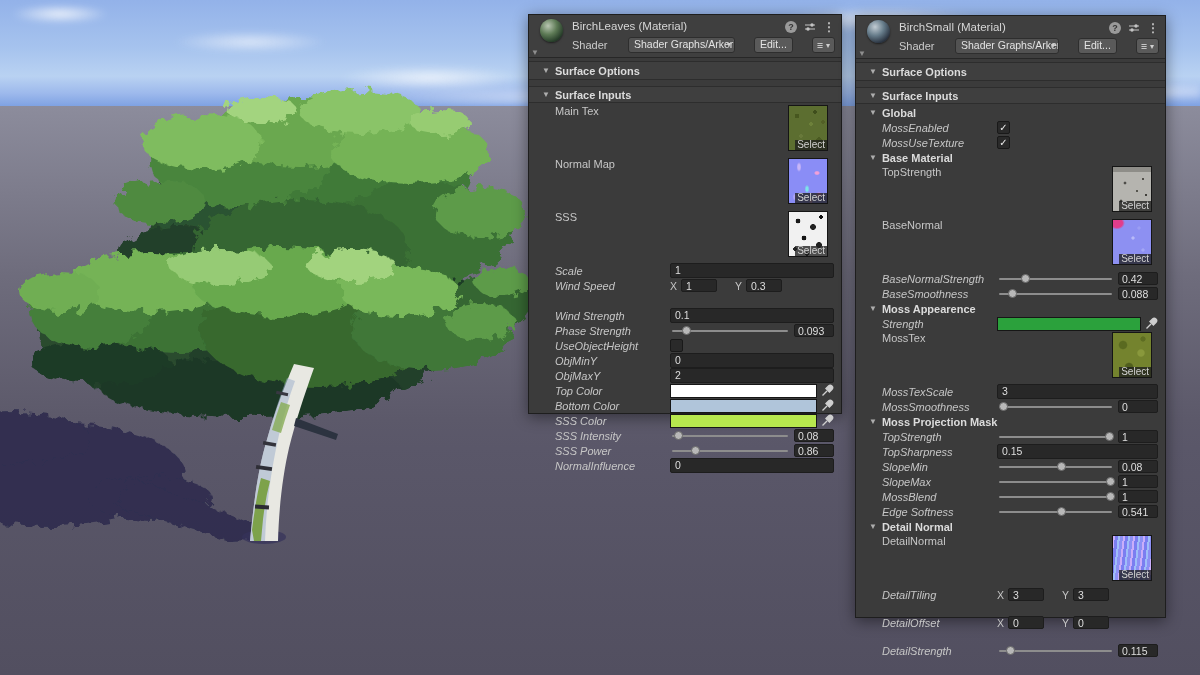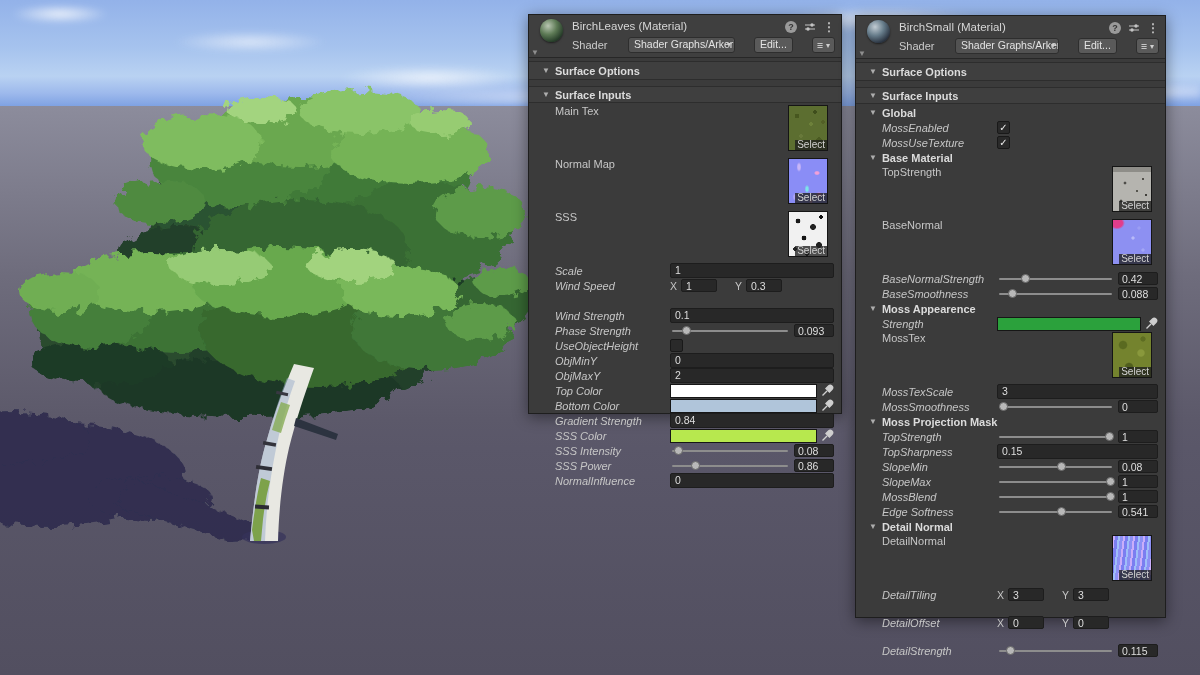--- a/index.html
+++ b/index.html
@@ -334,26 +334,20 @@
     <div class="row">
       <span class="lbl">Bottom Color</span>
       <div class="fz">
         <span class="swatch" style="background: rgb(176, 197, 218);"></span>
         <svg class="dropper" viewBox="0 0 13 13">
             <path d="M1.5 11.5 L6 7 M7.5 2 a1.8 1.8 0 0 1 3.4 3.4 L8.4 7.9 5 4.5 Z" stroke="#cfcfcf" fill="#cfcfcf" stroke-width="1.4" fill-rule="evenodd"></path>
           </svg>
       </div>
     </div>
     <div class="row">
-      <span class="lbl">Gradient Strength</span>
-      <div class="fz">
-          <span class="tfield">0.84</span>
-        </div>
-    </div>
-    <div class="row">
       <span class="lbl">SSS Color</span>
       <div class="fz">
         <span class="swatch" style="background: rgb(183, 232, 78);"></span>
         <svg class="dropper" viewBox="0 0 13 13">
             <path d="M1.5 11.5 L6 7 M7.5 2 a1.8 1.8 0 0 1 3.4 3.4 L8.4 7.9 5 4.5 Z" stroke="#cfcfcf" fill="#cfcfcf" stroke-width="1.4" fill-rule="evenodd"></path>
           </svg>
       </div>
     </div>
     <div class="row">
       <span class="lbl">SSS Intensity</span>

